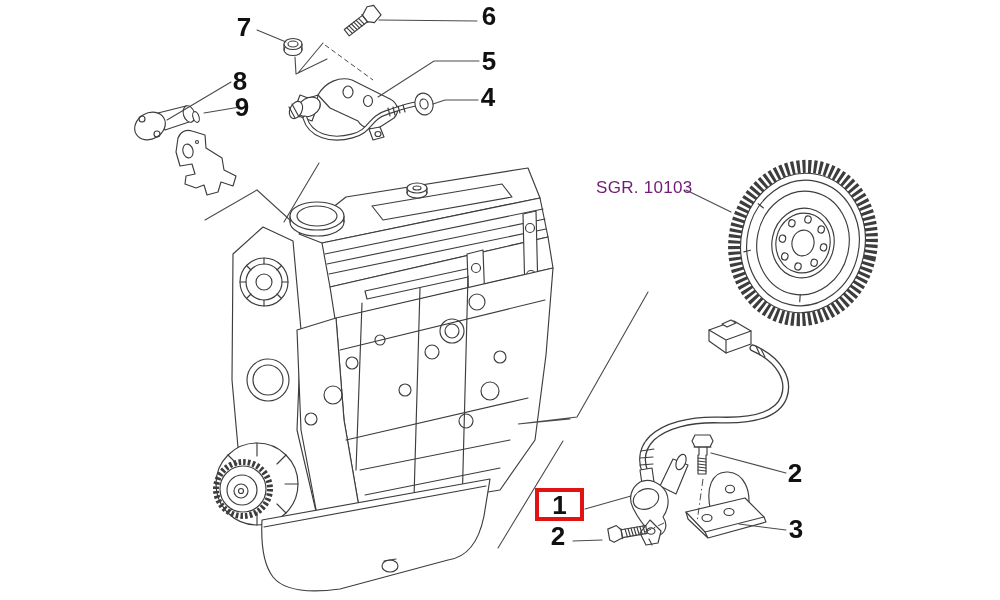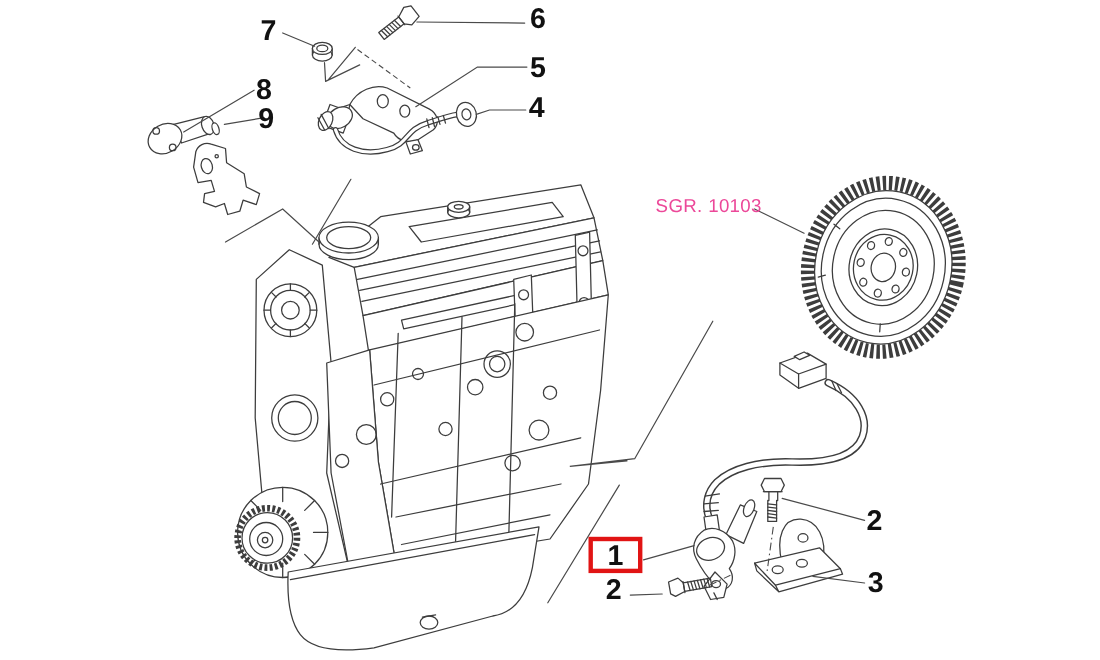--- a/index.html
+++ b/index.html
@@ -15,21 +15,21 @@
   .ld{stroke:#4a4a4a;fill:none;stroke-width:1.1;stroke-linecap:round;}
   .ldd{stroke:#4a4a4a;fill:none;stroke-width:1;stroke-dasharray:5 3;}
   .axis{stroke:#4a4a4a;fill:none;stroke-width:1;stroke-dasharray:7 3 1.5 3;}
   .teeth{stroke:#3d3d3d;fill:none;}
   .callout{
     position:absolute;transform:translate(-50%,-50%);
     font-size:26px;font-weight:700;color:#111111;line-height:1;
     cursor:default;user-select:none;
   }
   .ref-label{
-    position:absolute;font-size:17px;font-weight:400;color:#ec4899;
+    position:absolute;font-size:17px;font-weight:400;color:#701a75;
     letter-spacing:.3px;white-space:nowrap;
   }
   .hl-box{
     position:absolute;left:535px;top:488px;width:49px;height:33px;
     border:4px solid #e11414;box-sizing:border-box;
     display:flex;align-items:center;justify-content:center;
   }
   .hl-box .callout{position:static;transform:none;}
 </style>
 </head>

